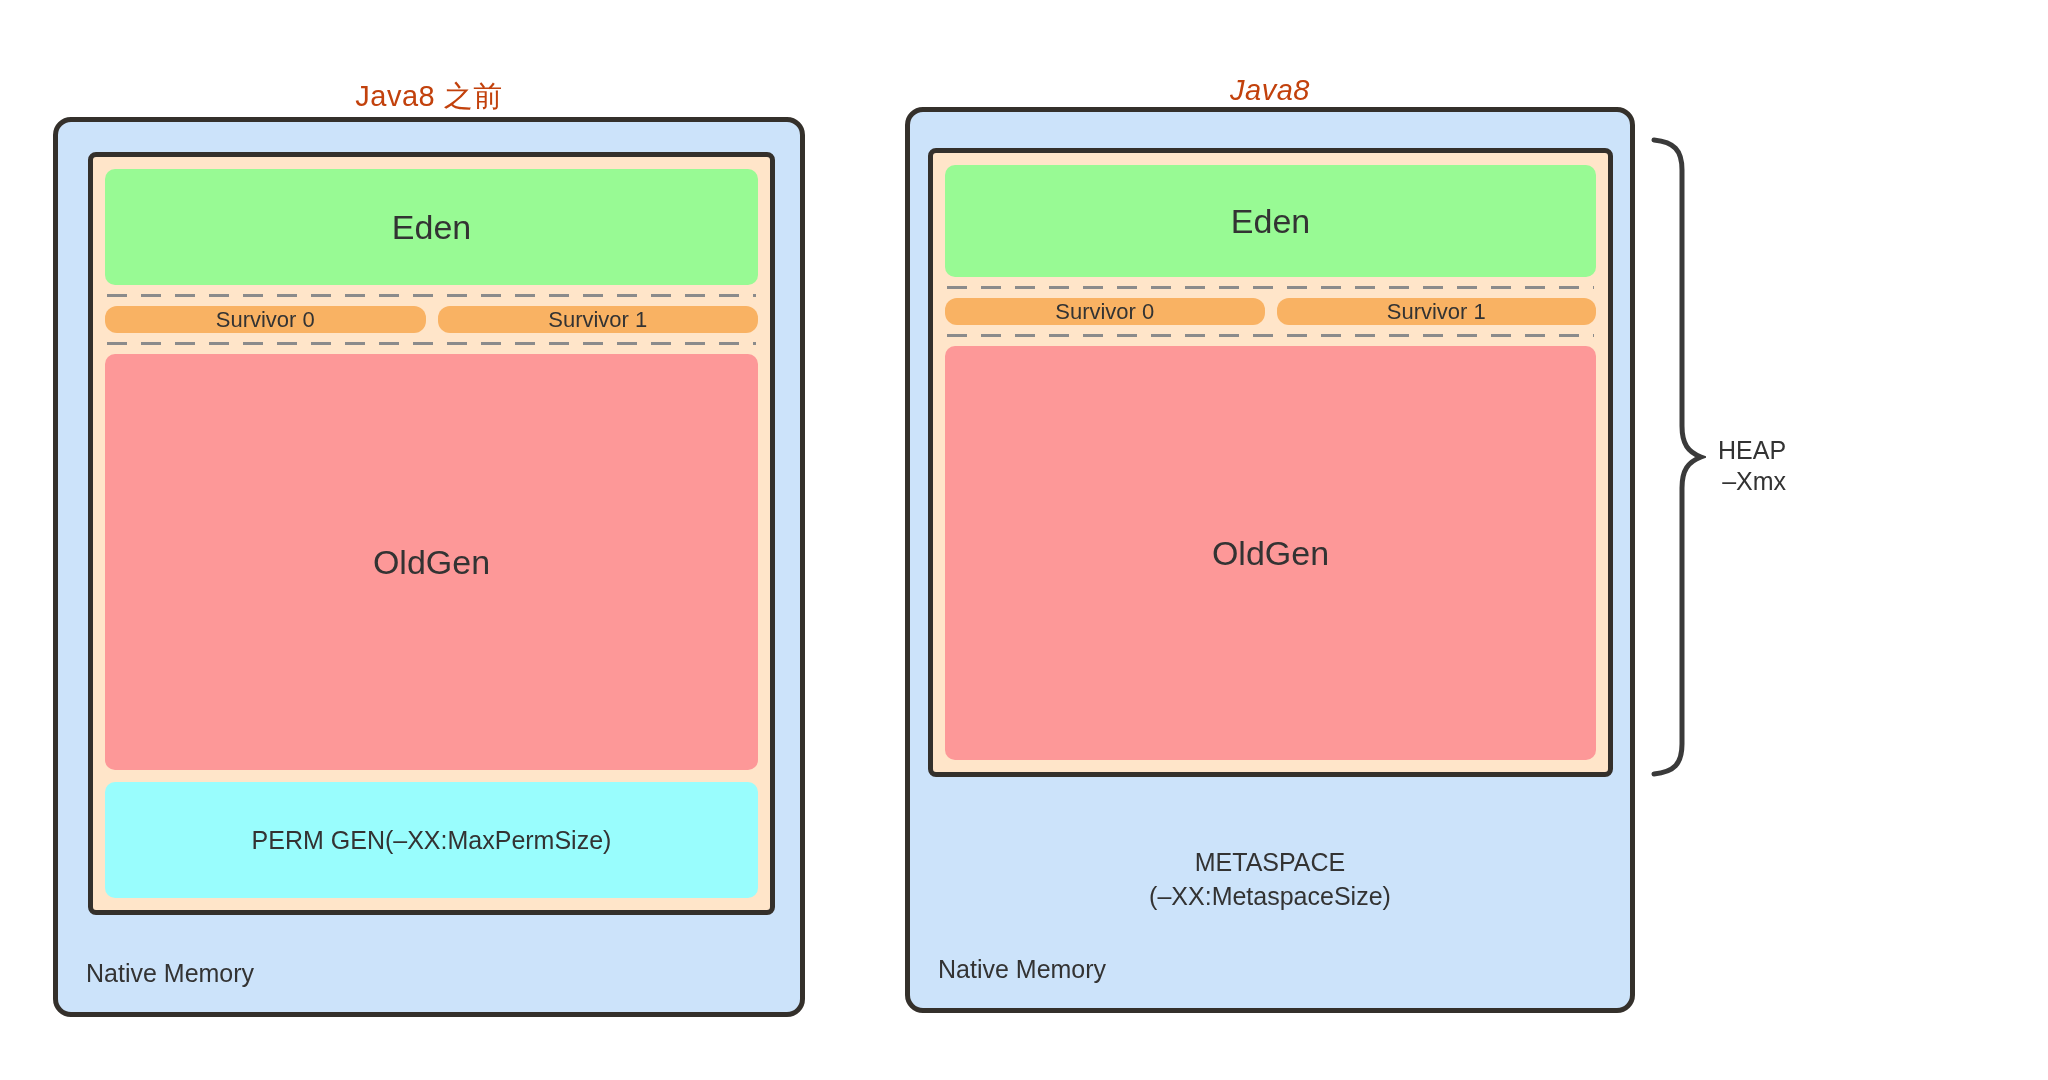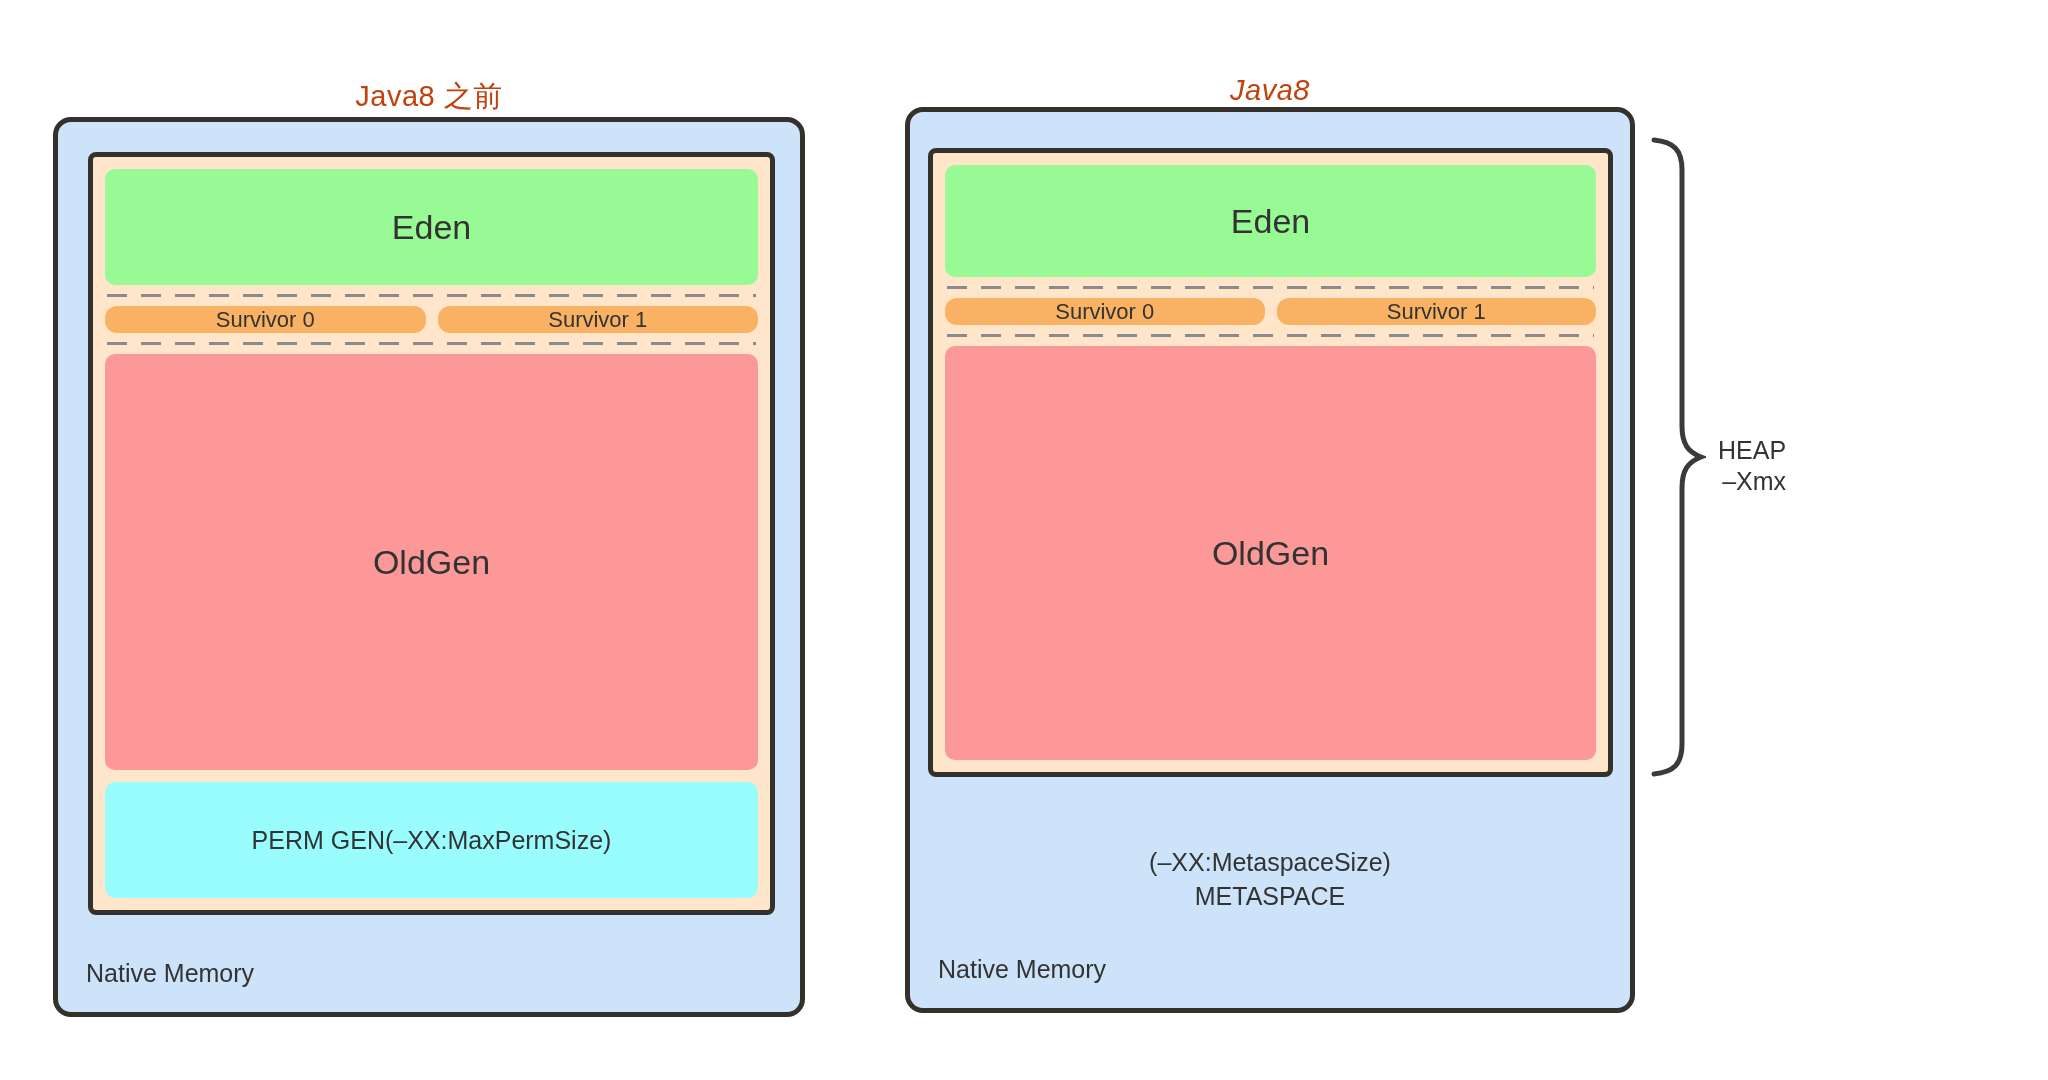--- a/index.html
+++ b/index.html
@@ -116,22 +116,22 @@
     </div>
 
     <div class="dash"></div>
 
     <div class="region oldgen">
       <span>OldGen</span>
     </div>
   </div>
 
   <div class="metaspace">
+    <div>METASPACE</div>
     <div>(–XX:MetaspaceSize)</div>
-    <div>METASPACE</div>
   </div>
 
   <div class="native-label">Native Memory</div>
 </div>
 
 <svg class="brace-svg" width="58" height="642" viewBox="0 0 58 642">
   <path d="M 6 4 C 26 6 34 14 34 34 L 34 290 C 34 308 40 316 53 321 C 40 326 34 334 34 352 L 34 608 C 34 628 26 636 6 638" fill="none" stroke="#3a3a3a" stroke-width="5" stroke-linecap="round"></path>
 </svg>
 
 <div class="brace-label">

